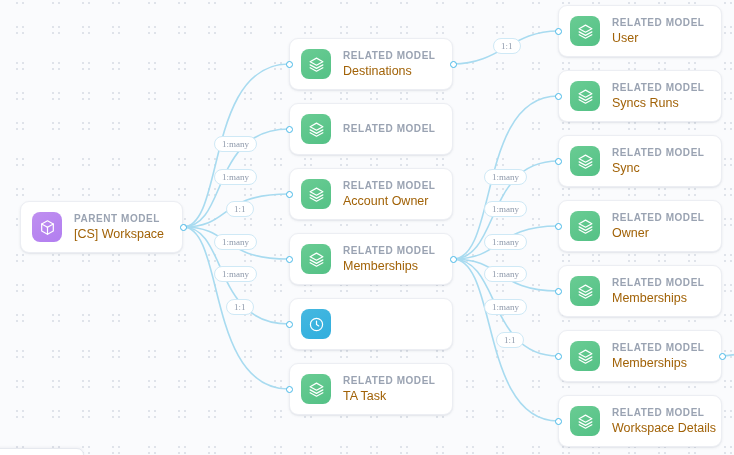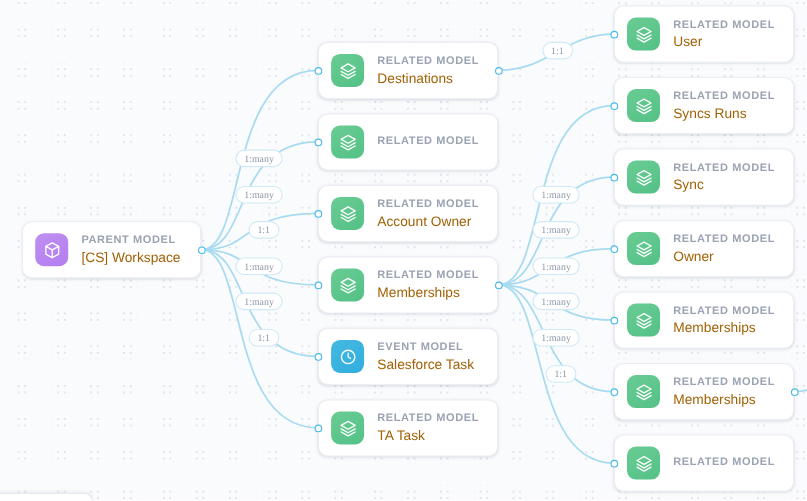--- a/index.html
+++ b/index.html
@@ -248,24 +248,20 @@
     </div>
   </div>
 
   <div class="node" style="left:289px; top:298px; width:164px; height:52px;">
     <div class="node-icon icon-event">
       <svg width="17" height="17" viewBox="0 0 24 24" fill="none" stroke="#ffffff" stroke-width="1.7" stroke-linecap="round" stroke-linejoin="round">
         <circle cx="12" cy="12" r="8.6"></circle>
           <path d="M12 7.2V12l3.2 2"></path>
       </svg>
     </div>
-    <div class="node-text">
-      <div class="node-kind">EVENT MODEL</div>
-      <div class="node-name">Salesforce Task</div>
-    </div>
   </div>
 
   <div class="node" style="left:289px; top:363px; width:164px; height:52px;">
     <div class="node-icon icon-related">
       <svg width="17" height="17" viewBox="0 0 24 24" fill="none" stroke="#ffffff" stroke-width="1.7" stroke-linecap="round" stroke-linejoin="round">
         <path d="M12 3 21 8l-9 5-9-5z"></path>
           <path d="M3 12.5 12 17.5 21 12.5"></path>
           <path d="M3 16.5 12 21.5 21 16.5"></path>
       </svg>
     </div>
@@ -362,20 +358,21 @@
   <div class="node" style="left:558px; top:395px; width:164px; height:52px;">
     <div class="node-icon icon-related">
       <svg width="17" height="17" viewBox="0 0 24 24" fill="none" stroke="#ffffff" stroke-width="1.7" stroke-linecap="round" stroke-linejoin="round">
         <path d="M12 3 21 8l-9 5-9-5z"></path>
           <path d="M3 12.5 12 17.5 21 12.5"></path>
           <path d="M3 16.5 12 21.5 21 16.5"></path>
       </svg>
     </div>
     <div class="node-text">
       <div class="node-kind">RELATED MODEL</div>
+      <div class="node-name">Workspace Details</div>
     </div>
   </div>
 
   <div class="badge" style="left:214px; top:136px;">1:many</div>
   <div class="badge" style="left:214px; top:169px;">1:many</div>
   <div class="badge" style="left:226px; top:201px;">1:1</div>
   <div class="badge" style="left:214px; top:234px;">1:many</div>
   <div class="badge" style="left:214px; top:266px;">1:many</div>
   <div class="badge" style="left:226px; top:299px;">1:1</div>
 

